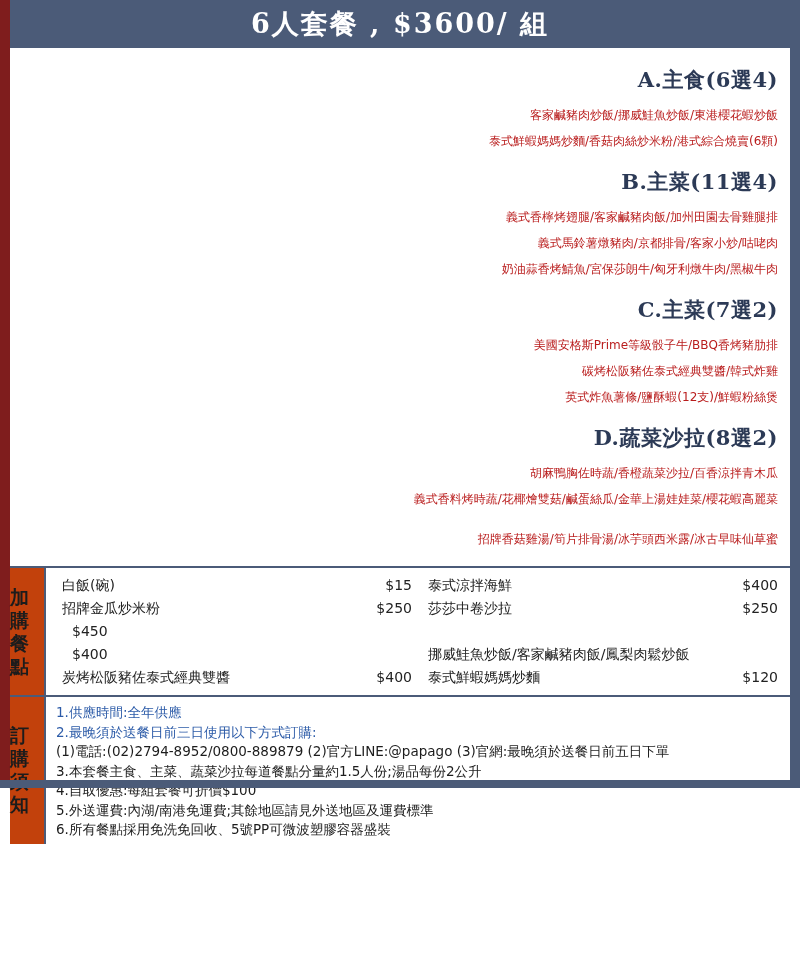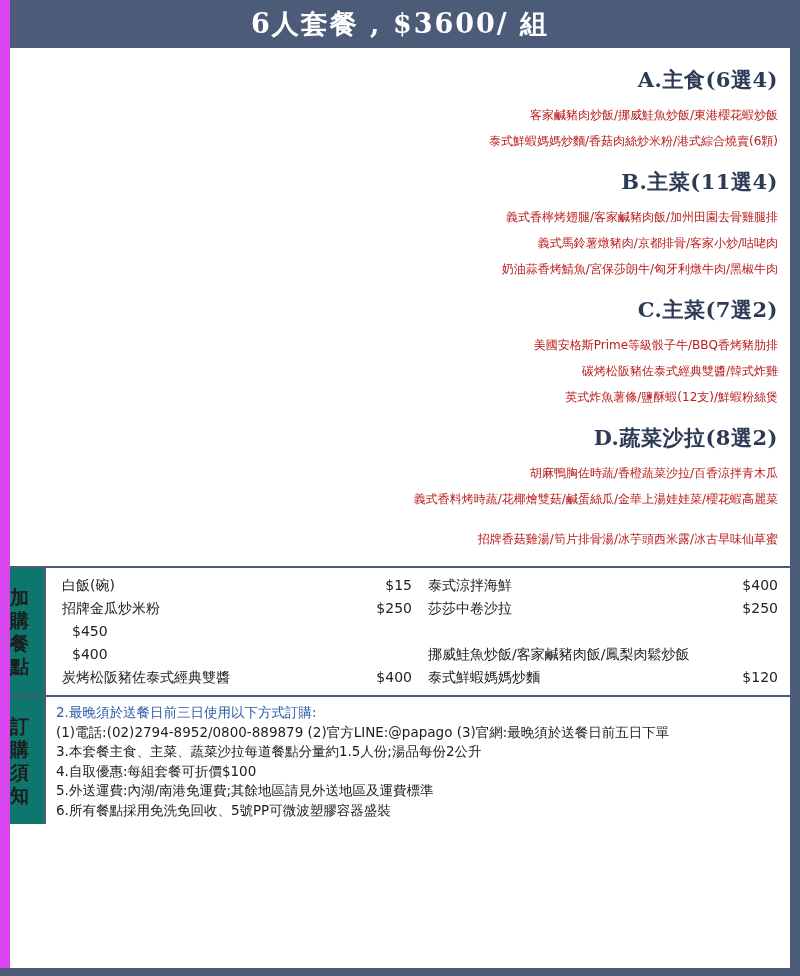--- a/index.html
+++ b/index.html
@@ -9,24 +9,24 @@
   body {
     width: 800px;
     height: 976px;
     background: #ffffff;
     font-family: "DejaVu Sans", "Liberation Sans", sans-serif;
     color: #222;
     overflow: hidden;
   }
   .page {
     width: 800px;
-    height: 976px;
+    height: 788px;
     position: relative;
     box-sizing: border-box;
-    border-left: 10px solid #d946ef;
+    border-left: 10px solid #7f1d1d;
     border-right: 10px solid #4b5b78;
   }
   
   .header {
     background: #4b5b78;
     color: #ffffff;
     text-align: center;
     height: 48px;
     line-height: 48px;
     font-size: 27px;
@@ -58,21 +58,21 @@
   }
   
   .addon-wrap {
     display: flex;
     border-top: 2px solid #4b5b78;
     margin-top: 6px;
   }
   .side-label {
     width: 34px;
     flex: 0 0 34px;
-    background: #0f766e;
+    background: #c2410c;
     color: #1c1c1c;
     font-size: 19px;
     font-weight: bold;
     font-family: "DejaVu Serif", "Liberation Serif", serif;
     display: flex;
     flex-direction: column;
     align-items: center;
     justify-content: center;
     letter-spacing: 2px;
     border-right: 2px solid #4b5b78;
@@ -208,20 +208,21 @@
           <span class="nm">泰式鮮蝦媽媽炒麵</span>
           <span class="pr">$120</span>
         </div>
       </div>
     </div>
   </div>
 
   <div class="notes-wrap">
     <div class="side-label">訂購須知</div>
     <div class="notes">
+      <div class="note-line brand">1.供應時間:全年供應</div>
       <div class="note-line brand">2.最晚須於送餐日前三日使用以下方式訂購:</div>
       <div class="note-line">(1)電話:(02)2794-8952/0800-889879  (2)官方LINE:@papago  (3)官網:最晚須於送餐日前五日下單</div>
       <div class="note-line">3.本套餐主食、主菜、蔬菜沙拉每道餐點分量約1.5人份;湯品每份2公升</div>
       <div class="note-line">4.自取優惠:每組套餐可折價$100</div>
       <div class="note-line">5.外送運費:內湖/南港免運費;其餘地區請見外送地區及運費標準</div>
       <div class="note-line">6.所有餐點採用免洗免回收、5號PP可微波塑膠容器盛裝</div>
     </div>
   </div>
 
   <div class="bottom-bar"></div>

